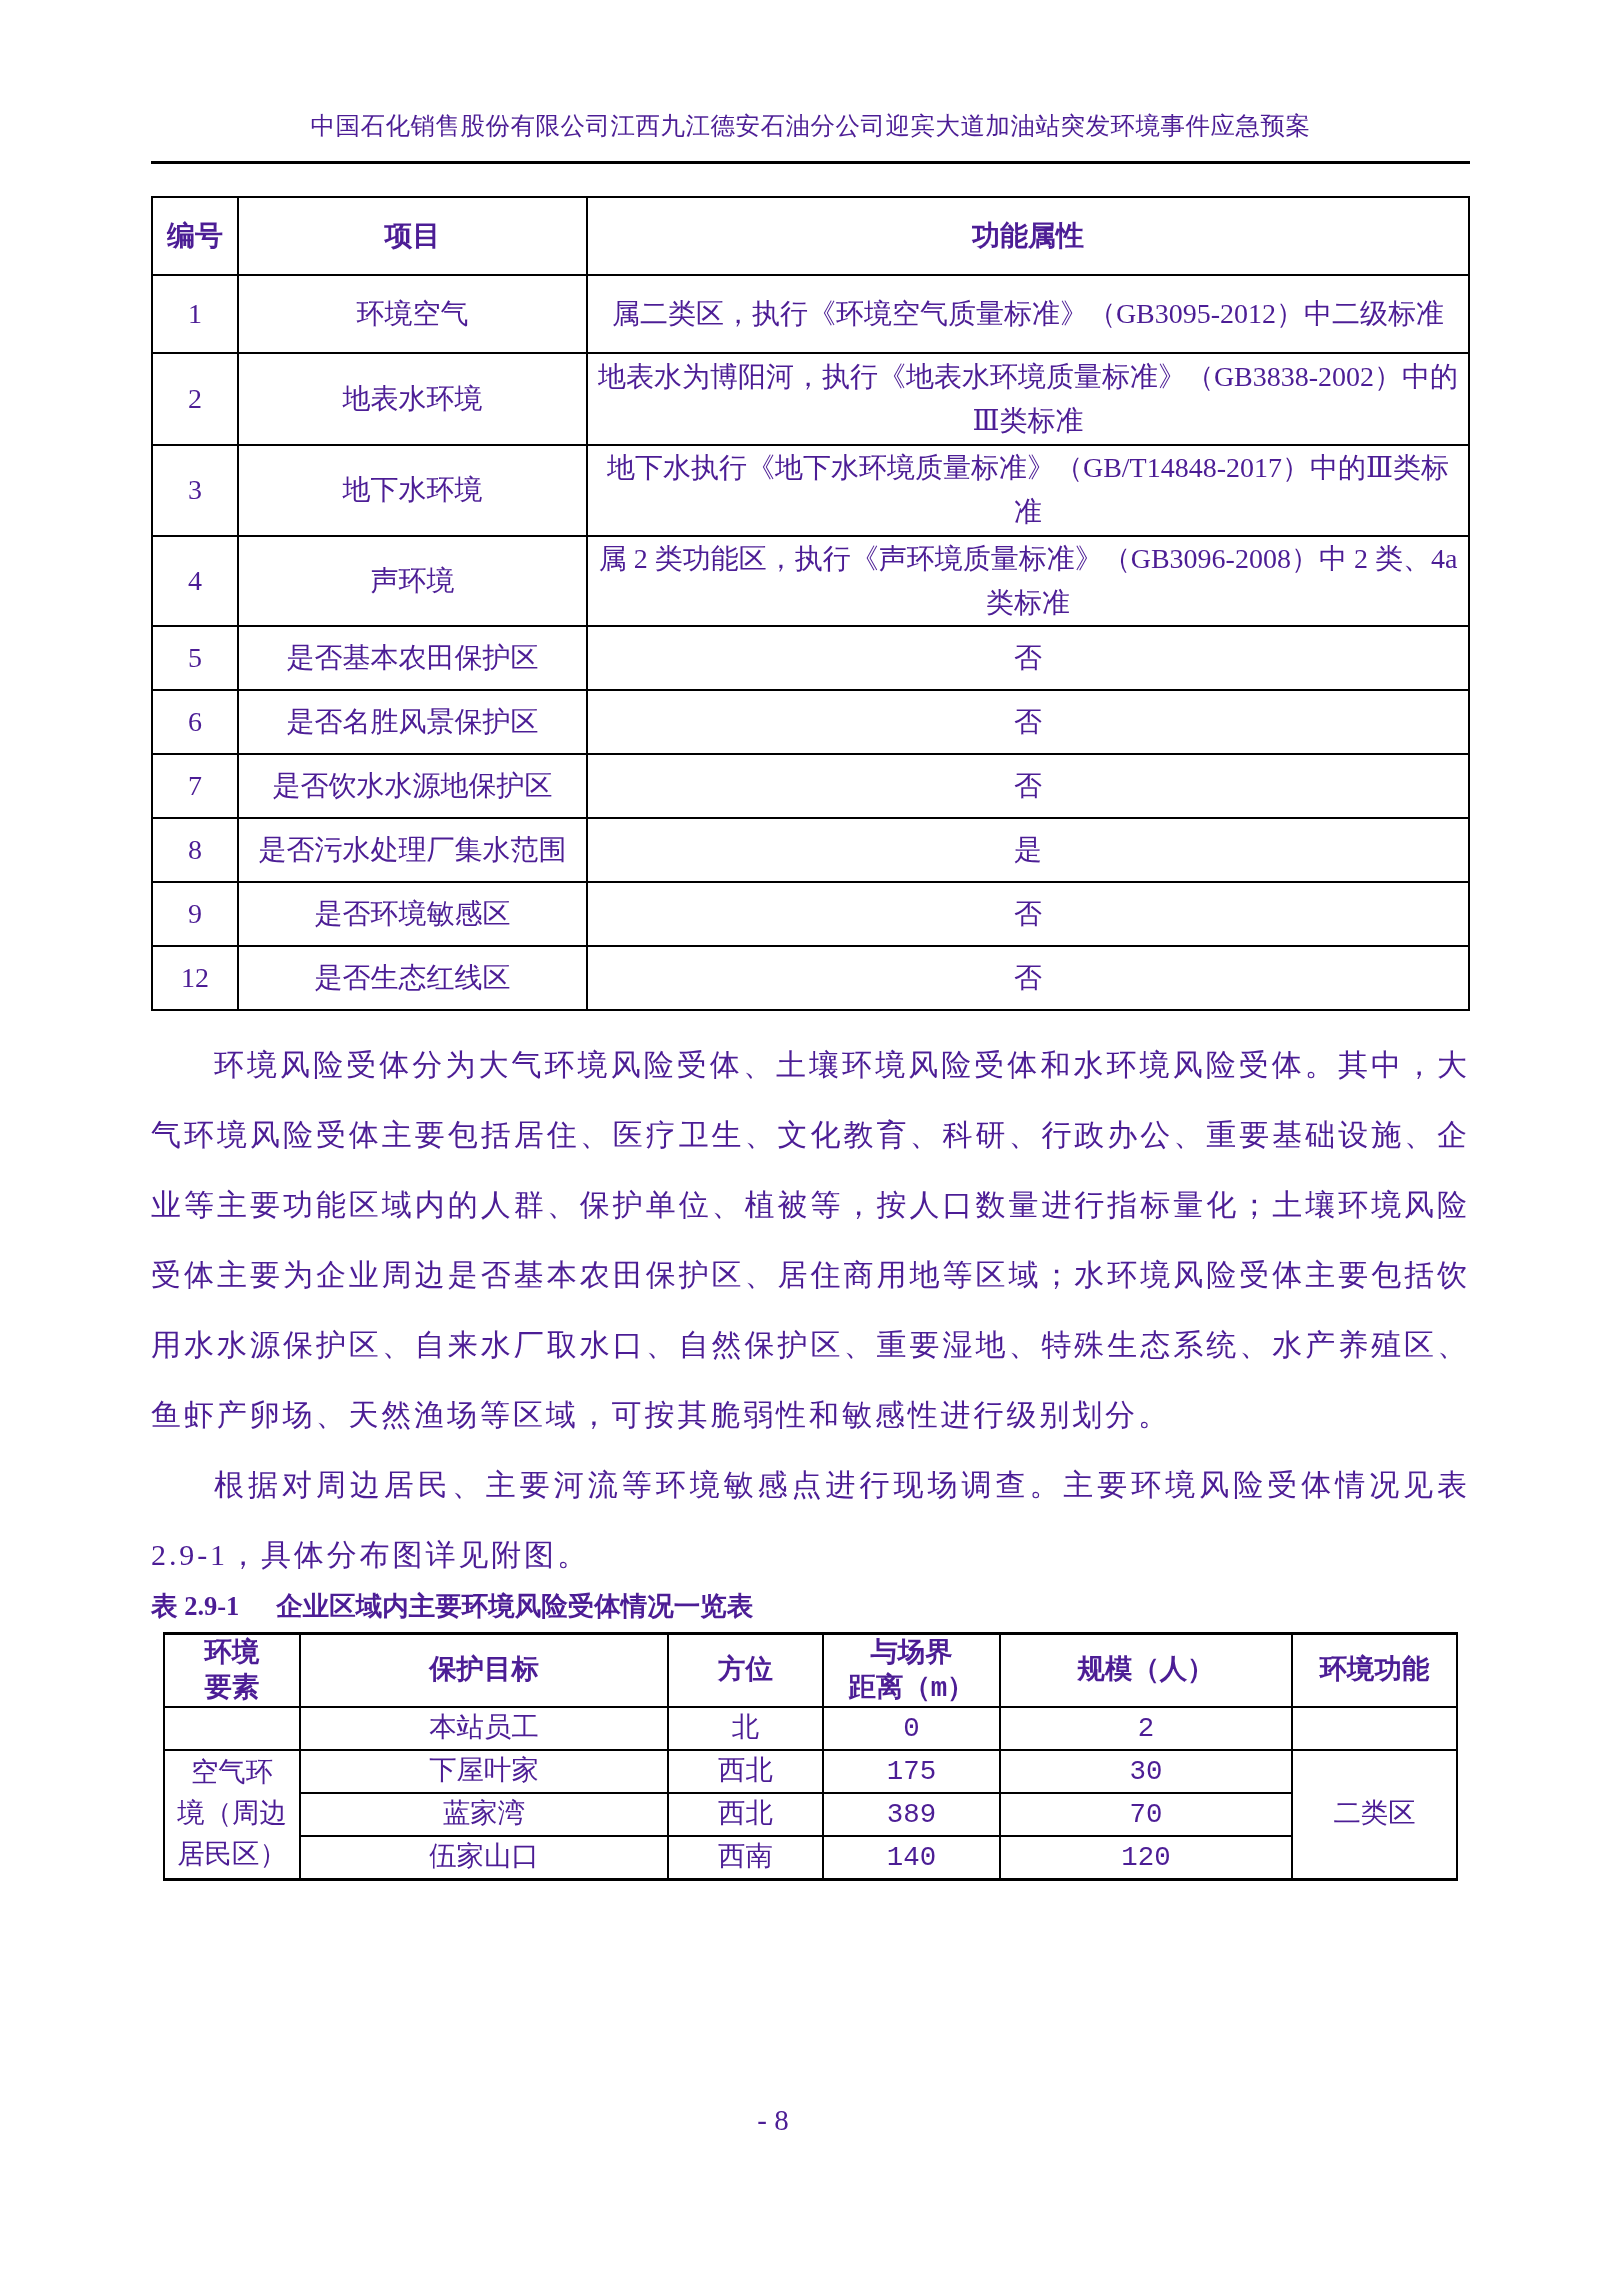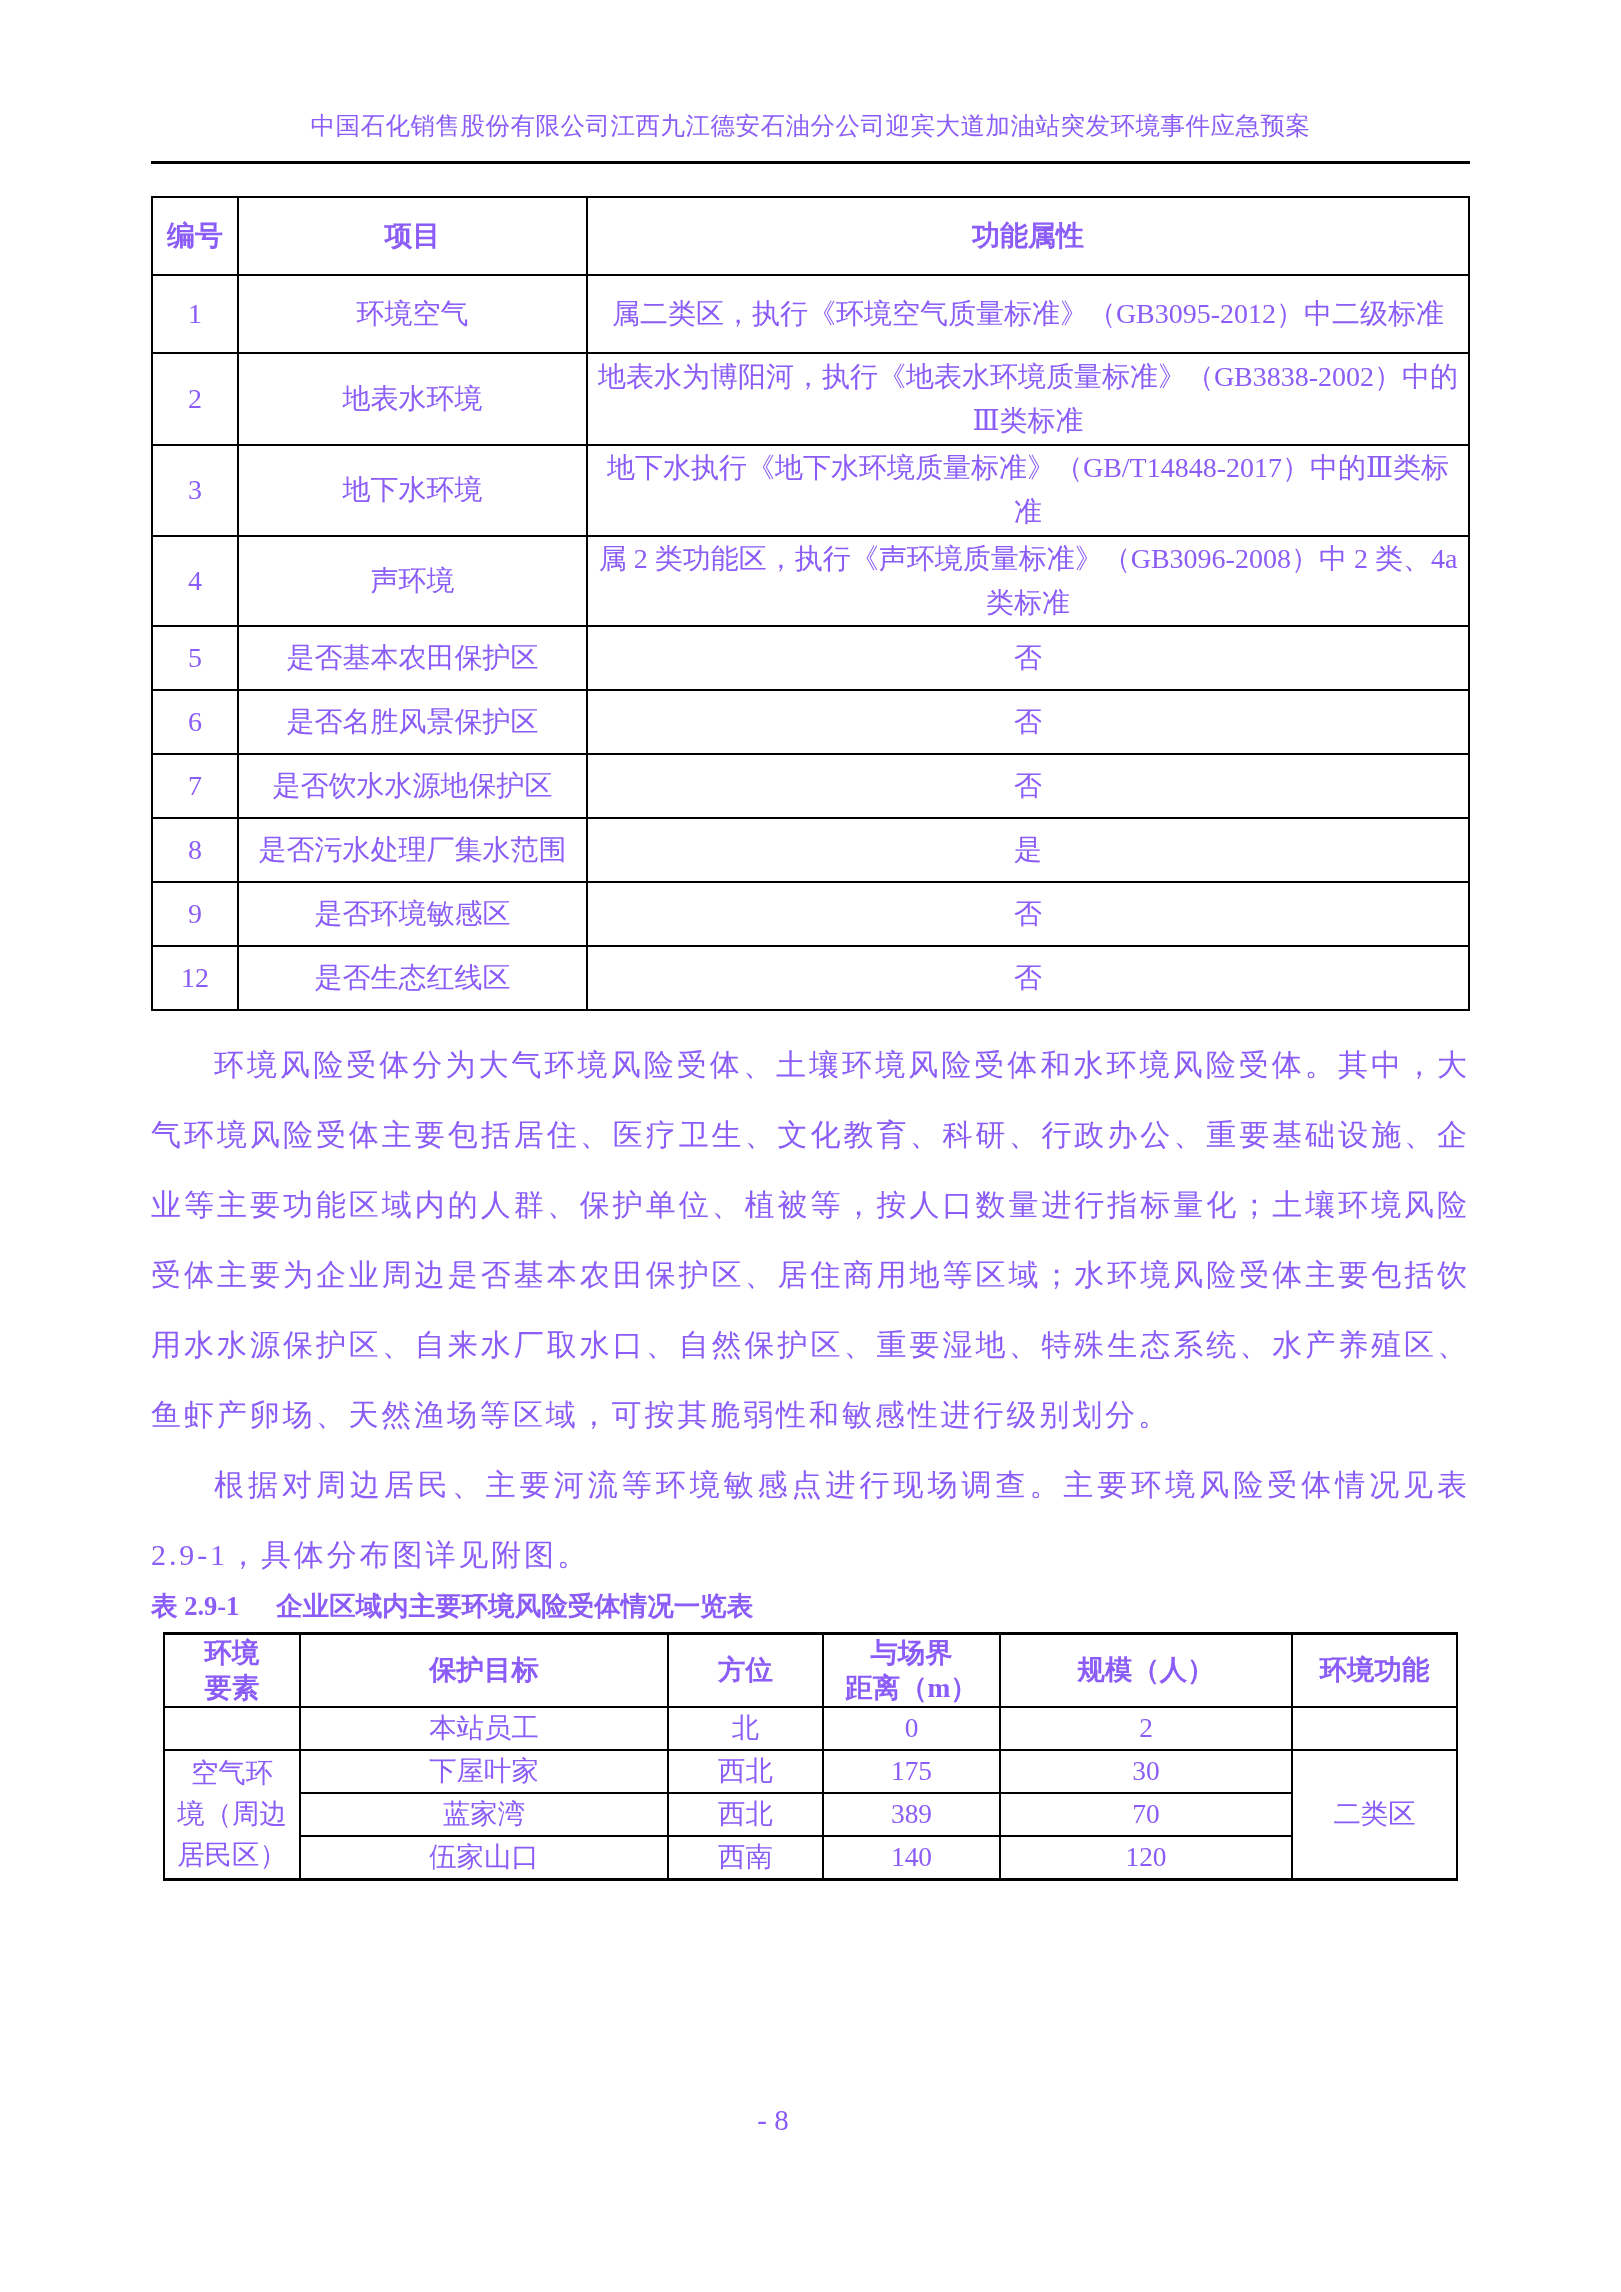--- a/index.html
+++ b/index.html
@@ -1,19 +1,19 @@
 <!DOCTYPE html>
 <html lang="zh"><head>
 <meta charset="utf-8">
 <style>
   * { margin:0; padding:0; box-sizing:border-box; }
   html,body { background:#fff; }
   .page {
     width:1546px; height:2293px; position:relative; background:#ffffff;
-    font-family:"Liberation Serif","DejaVu Serif",serif; color:#8b5cf6;
+    font-family:"Liberation Serif","DejaVu Serif",serif; color:#4c1d95;
     overflow:hidden;
   }
   .content { position:absolute; left:151px; top:0; width:1319px; }
 
   .doc-header { margin-top:110px; text-align:center; font-size:24.5px; line-height:31px; letter-spacing:0.5px; }
   .header-rule { border-bottom:3.9px solid #000; margin-top:19.6px; }
 
   table { border-collapse:collapse; table-layout:fixed; }
   .func-table { width:100%; margin-top:32px; font-size:28px;
     border-top:2.9px solid #000; border-bottom:2.9px solid #000; }
@@ -29,21 +29,21 @@
 
   .para-block { margin-top:19.6px; height:557px; overflow:hidden; }
   .body-para { font-size:30px; line-height:70px; text-align:justify;
     text-indent:63px; letter-spacing:2.9px; }
 
   .table-caption { margin-top:2px; font-weight:bold;
     font-size:26.5px; line-height:35px; }
   .table-caption .cap-label { margin-right:37px; }
 
   .receptor-table { width:1293px; margin:7.8px auto 0; font-size:27.4px;
-    border-top:3.9px solid #000; border-bottom:3.9px solid #000; }
+    border-top:3.9px solid #000; border-bottom:3.9px solid #000;font-family:Liberation Mono, monospace; }
   .receptor-table th, .receptor-table td {
     border:2px solid #000; text-align:center; vertical-align:middle;
     padding:0 3.9px; line-height:41px; font-weight:normal;
   }
   .receptor-table th { font-weight:bold; line-height:35px; height:74px; }
   .receptor-table td { height:43px; }
   .pre { white-space:pre-line; }
 
   .page-number { position:absolute; top:2103px; left:0; width:100%;
     text-align:center; font-size:29px; line-height:35px; }

